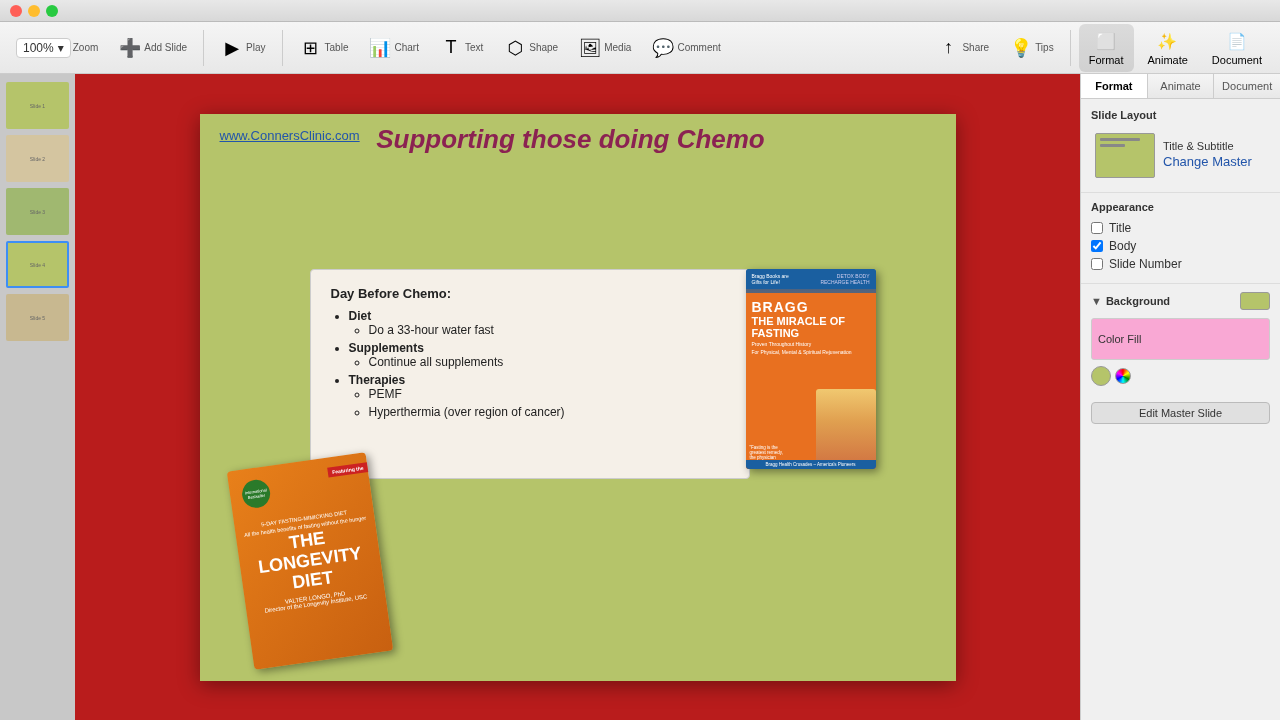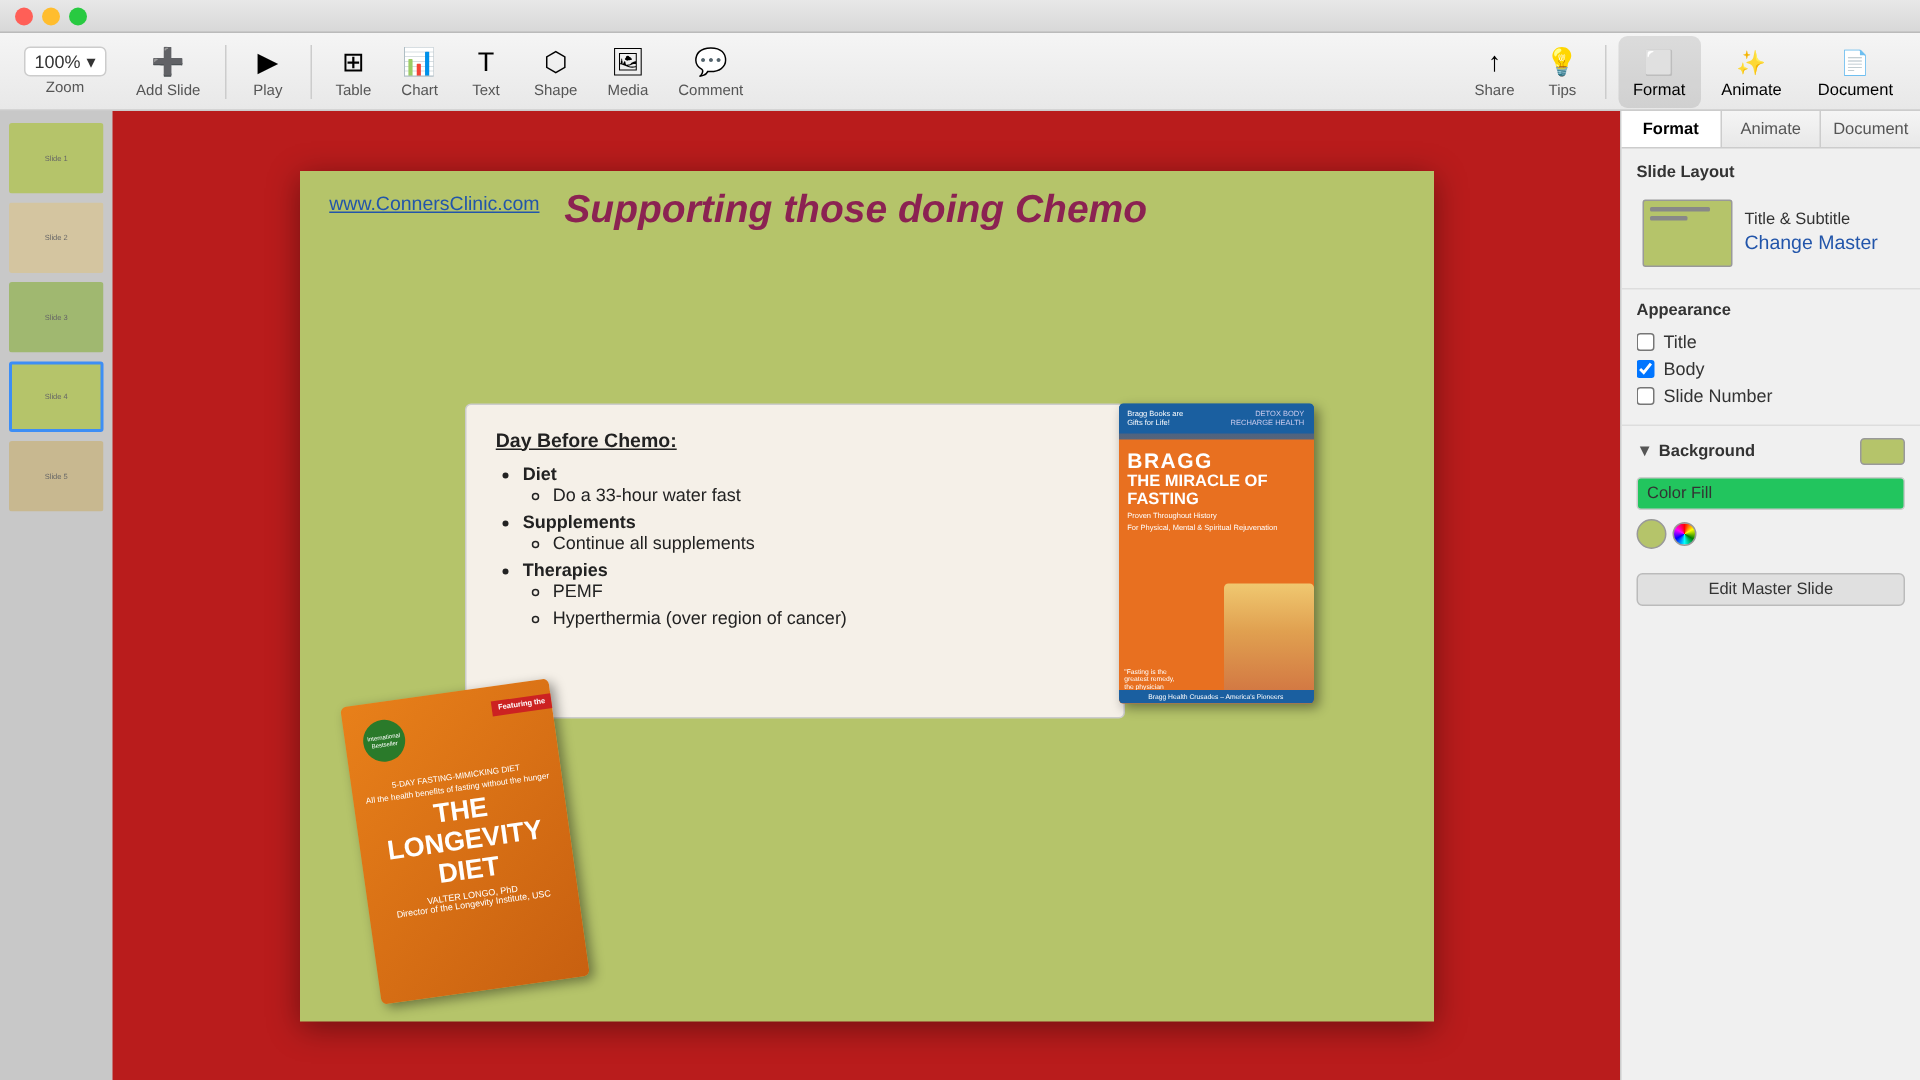--- a/index.html
+++ b/index.html
@@ -44,21 +44,21 @@
       height: 52px;
       background: linear-gradient(180deg, #f5f5f5, #e8e8e8);
       border-bottom: 1px solid #ccc;
       display: flex;
       align-items: center;
       padding: 0 8px;
       gap: 4px;
     }
     .toolbar-group {
       display: flex;
-      flex-direction: column;
+      flex-direction: row;
       align-items: center;
       justify-content: center;
       padding: 4px 8px;
       gap: 2px;
       cursor: pointer;
     }
     .toolbar-icon {
       width: 24px; height: 24px;
       display: flex; align-items: center; justify-content: center;
       font-size: 18px;
@@ -189,21 +189,20 @@
       width: 440px;
       height: 210px;
       background: #f5f0e8;
       border: 1px solid #ccc;
       border-radius: 4px;
       padding: 16px 20px;
     }
     .content-box-title {
       font-size: 13px;
       font-weight: bold;
-      text-decoration: underline;
       color: #222;
       margin-bottom: 8px;
     }
     .content-box ul {
       list-style: disc;
       padding-left: 18px;
       font-size: 12px;
       color: #222;
     }
     .content-box li {
@@ -461,24 +460,24 @@
     }
     .color-fill-row {
       display: flex;
       align-items: center;
       gap: 6px;
     }
     .color-fill-label {
       font-size: 11px;
       color: #333;
       flex: 1;
-      background: #22c55e;
+      background: #f9a8d4;
       border: 1px solid #ccc;
       border-radius: 3px;
-      padding: 4px 6px;
+      padding: 14px 6px;
     }
     .color-circle-row {
       display: flex;
       align-items: center;
       gap: 4px;
       margin-top: 6px;
     }
     .color-circle {
       width: 20px; height: 20px;
       border-radius: 50%;

